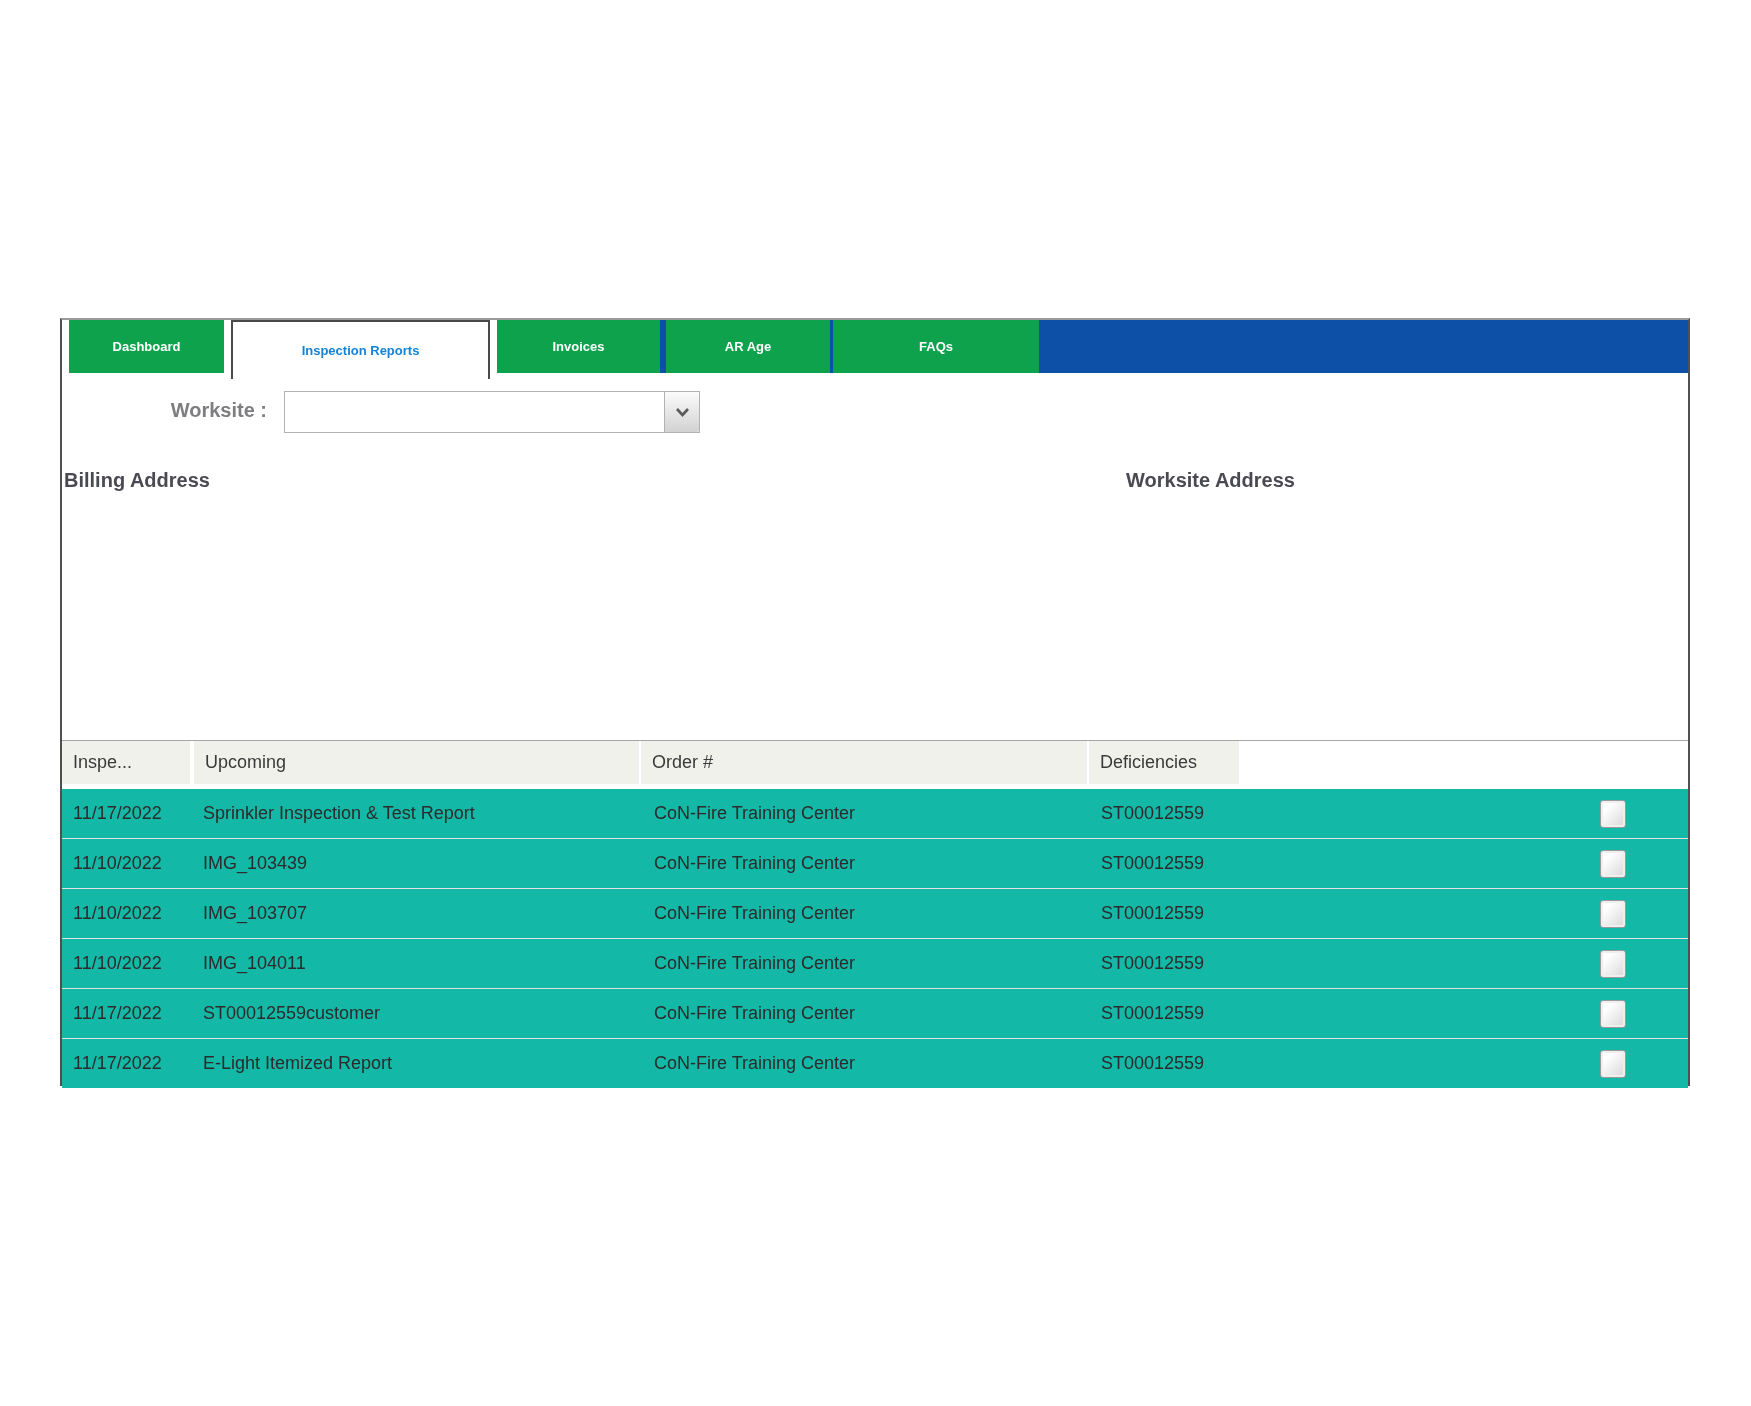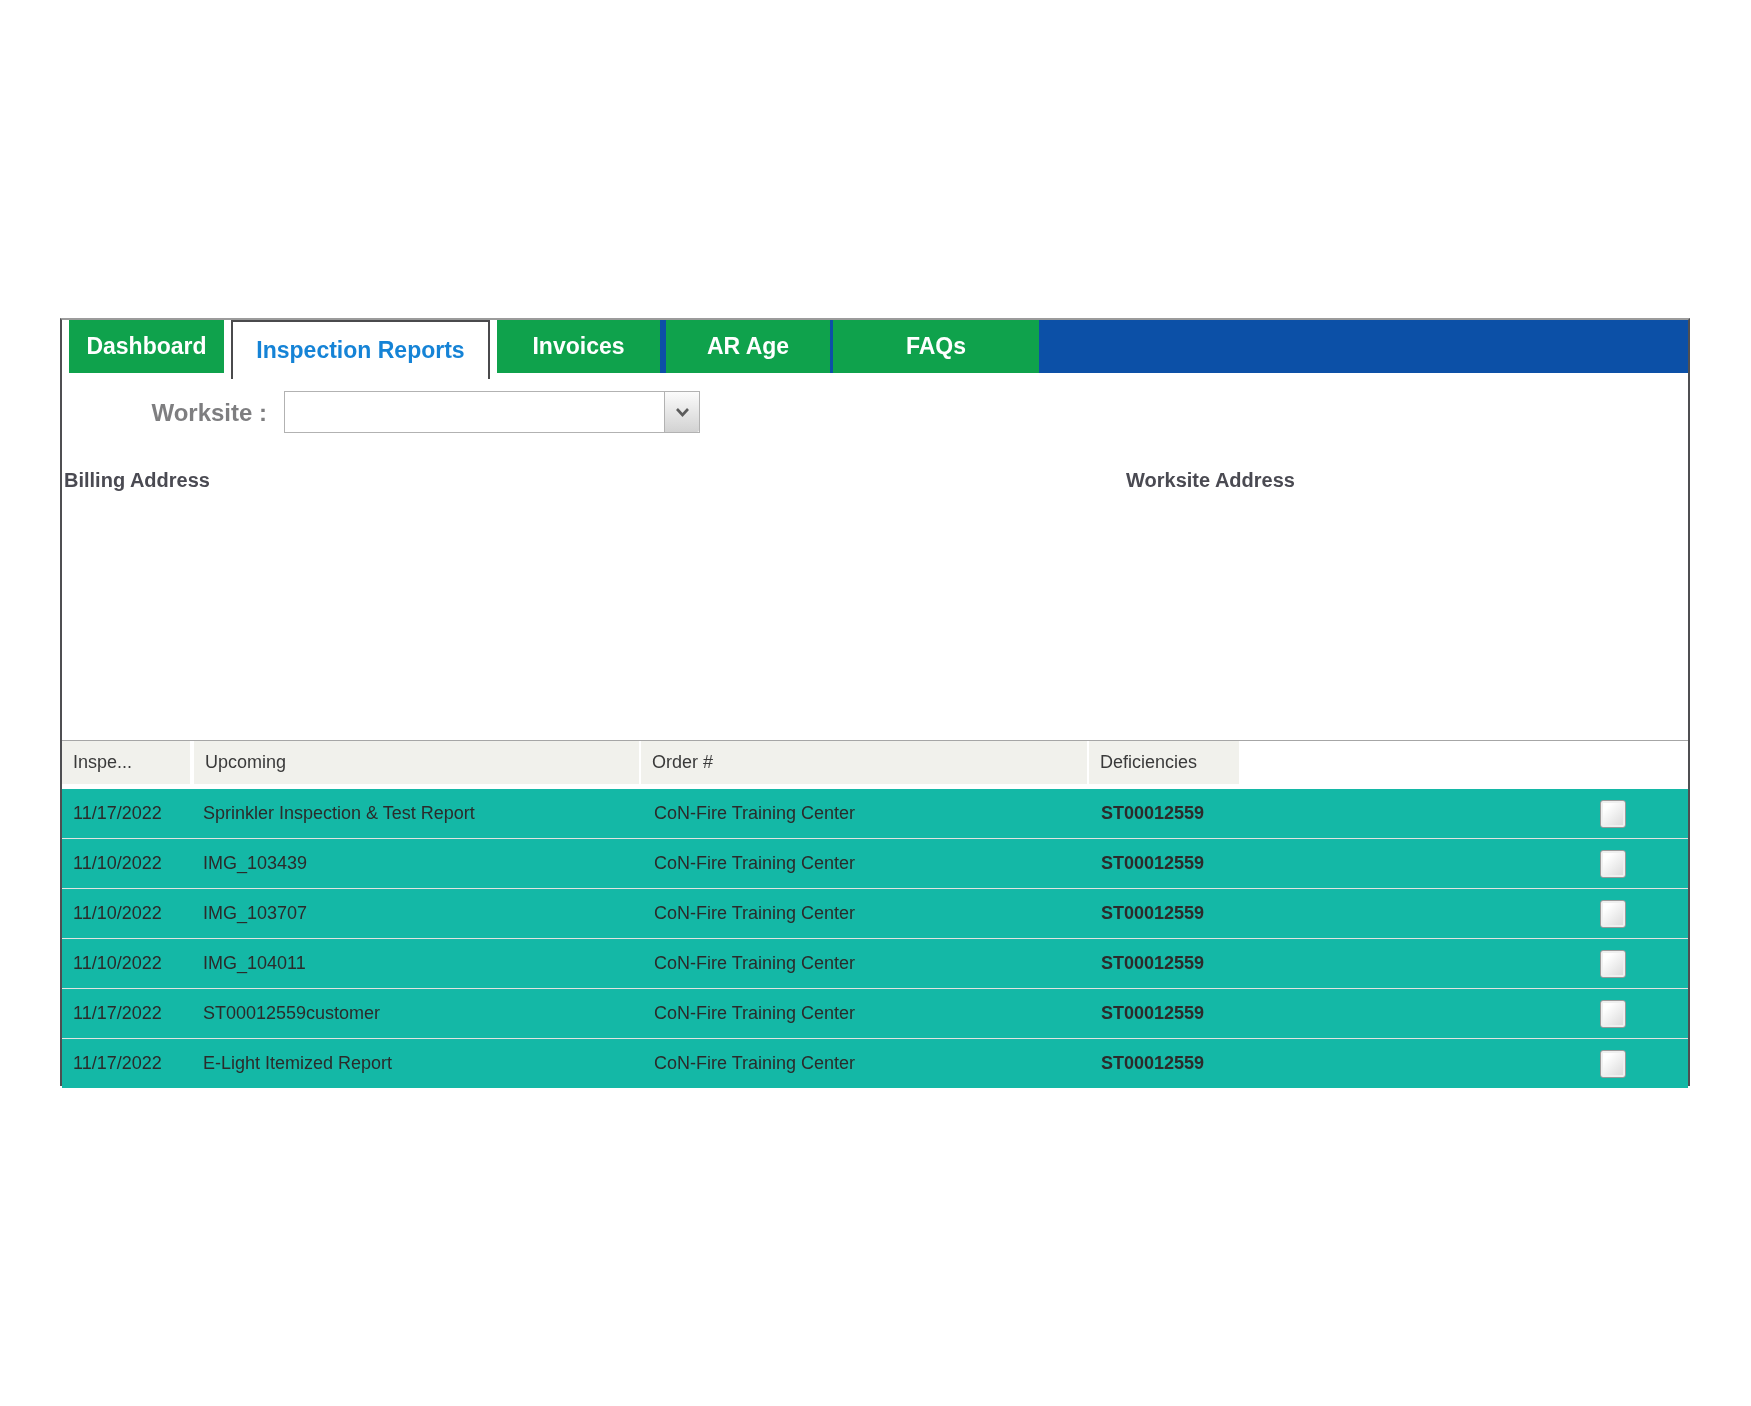--- a/index.html
+++ b/index.html
@@ -14,32 +14,32 @@
   }
   
   .tabbar{
     position:relative;height:53px;background:#0C50A7;
     display:flex;align-items:flex-start;overflow:visible;
   }
   .spw{height:53px;background:#fff;flex:0 0 auto;}
   .spb{height:53px;flex:0 0 auto;}
   .tab{
     height:53px;flex:0 0 auto;display:flex;align-items:center;justify-content:center;
-    font-weight:bold;font-size:23px;color:#fff;background:#0FA24C;
+    font-weight:bold;font-size:13px;color:#fff;background:#0FA24C;
     box-sizing:border-box;cursor:pointer;white-space:nowrap;
   }
   .tab.active{
     height:59px;background:#fff;color:#1583D6;
     border:2px solid #4a4a4c;border-bottom:none;z-index:3;
   }
   
   .content{position:absolute;left:0;right:0;top:53px;bottom:0;background:#fff;}
   .worksite-label{
     position:absolute;left:0;top:26px;width:205px;text-align:right;
-    font-weight:bold;font-size:24px;color:#7e7e80;
+    font-weight:bold;font-size:20px;color:#7e7e80;
   }
   .combo{
     position:absolute;left:222px;top:18px;width:416px;height:42px;
     border:1px solid #b2b2b2;box-sizing:border-box;background:#fff;display:flex;
   }
   .combo-input{
     flex:1;border:none;outline:none;font-size:18px;padding:0 8px;
     background:transparent;font-family:"Liberation Sans", sans-serif;
   }
   .combo-trigger{
@@ -70,21 +70,21 @@
     box-sizing:border-box;padding-left:11px;font-size:18px;color:#2b2b2b;
     white-space:nowrap;overflow:hidden;flex:0 0 auto;
   }
   .cell.center{display:flex;justify-content:center;align-items:center;padding-left:0;}
   .checkbox{
     width:26px;height:28px;box-sizing:border-box;
     border:1px solid #9a9a9a;border-radius:3px;
     background:linear-gradient(135deg,#ffffff 25%,#d7d7d7 100%);
     box-shadow:inset 0 0 0 2px #efefef;cursor:pointer;
   }
-  .w-c1{width:130px;} .w-c2{width:451px;} .w-c3{width:447px;} .w-c4{width:448px;font-weight:bold;} .w-c5{width:150px;}
+  .w-c1{width:130px;} .w-c2{width:451px;} .w-c3{width:447px;} .w-c4{width:448px;} .w-c5{width:150px;}
   .hw-c1{width:128px;} .hw-c2{width:449px;} .hw-c3{width:445px;} .hw-c4{width:446px;} .hw-c5{width:150px;}
 </style>
 </head>
 <body>
 
 <div class="panel">
 
   <div class="tabbar">
     <div class="spw" style="width:7px"></div>
     <div class="tab" style="width:155px">Dashboard</div>

